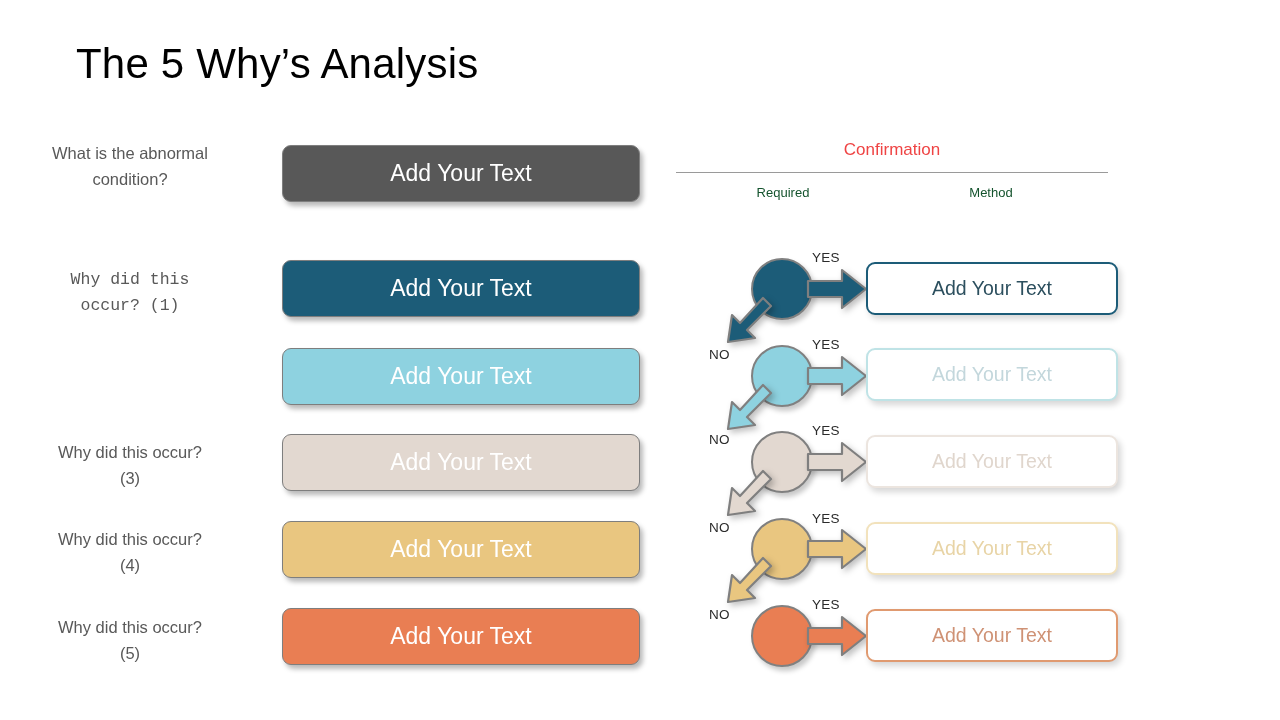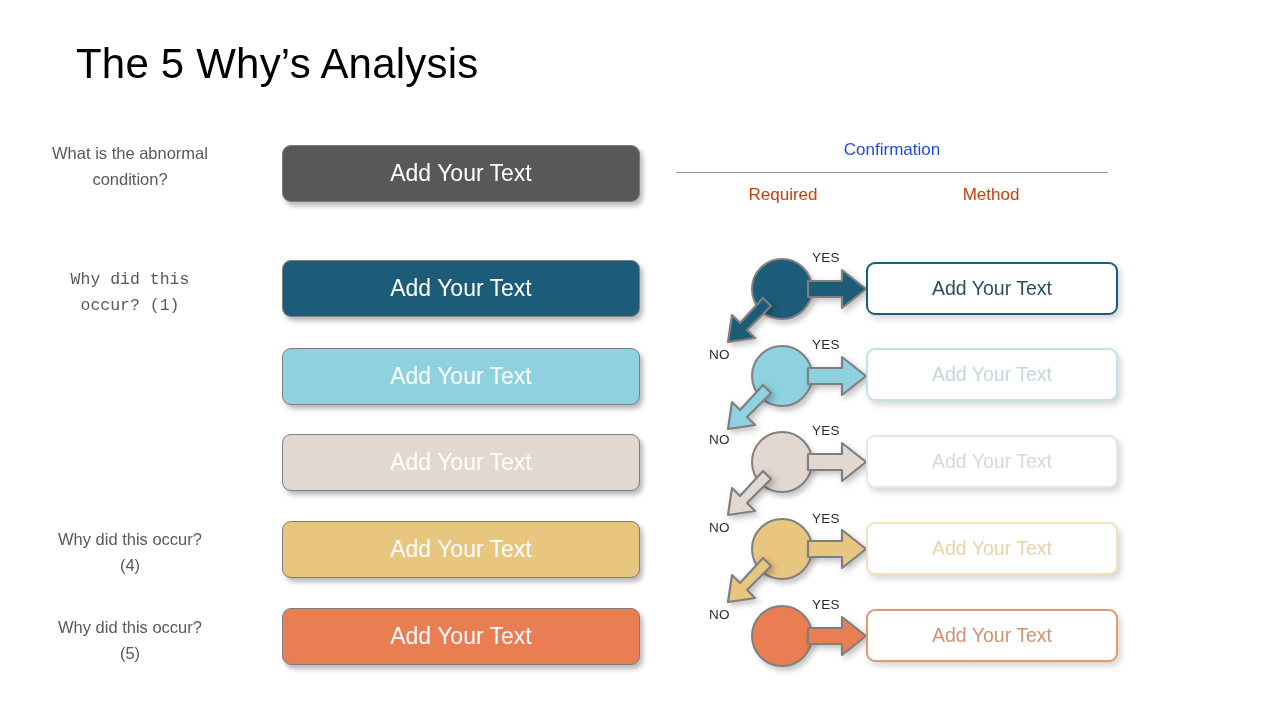--- a/index.html
+++ b/index.html
@@ -48,33 +48,33 @@
   }
   .why-bar.outlined { border: 1.3px solid #7e7e7e; }
 
   
   .confirm-title {
     position: absolute;
     left: 676px; top: 140px;
     width: 432px;
     text-align: center;
     font-size: 17px;
-    color: #1d4ed8;
+    color: #ef4444;
   }
   .confirm-rule {
     position: absolute;
     left: 676px; top: 172px;
     width: 432px; height: 1px;
     background: #9a9a9a;
   }
   .col-head {
     position: absolute;
     top: 185px;
-    font-size: 17px;
-    color: #c2410c;
+    font-size: 13px;
+    color: #14532d;
     text-align: center;
   }
   .col-head.required { left: 700px; width: 166px; }
   .col-head.method   { left: 908px; width: 166px; }
 
   
   .node-circle {
     position: absolute;
     width: 62px; height: 62px;
     border-radius: 50%;
@@ -115,20 +115,21 @@
 </style>
 </head>
 <body style="background: rgb(255, 255, 255);">
 
 <div class="slide">
 
   <div class="slide-title">The 5 Why’s Analysis</div>
 
   <div class="q-label" style="left:50px; top:141px;">What is the abnormal condition?</div>
   <div class="q-label" style="left:50px; top:267px;font-family:Liberation Mono, monospace;">Why did this occur? (1)</div>
+  <div class="q-label" style="left:50px; top:440px;">Why did this occur? (3)</div>
   <div class="q-label" style="left:50px; top:527px;">Why did this occur? (4)</div>
   <div class="q-label" style="left:50px; top:615px;">Why did this occur? (5)</div>
 
   <div class="why-bar outlined" id="bar0" style="top: 145px; background: rgb(88, 88, 88); color: rgb(255, 255, 255);">
     <span>Add Your Text</span>
   </div>
   <div class="why-bar outlined" id="bar1" style="top: 260px; background: rgb(28, 92, 120); color: rgb(255, 255, 255);">
     <span>Add Your Text</span>
   </div>
   <div class="why-bar outlined" id="bar2" style="top: 348px; background: rgb(142, 210, 224); color: rgb(255, 255, 255);">

